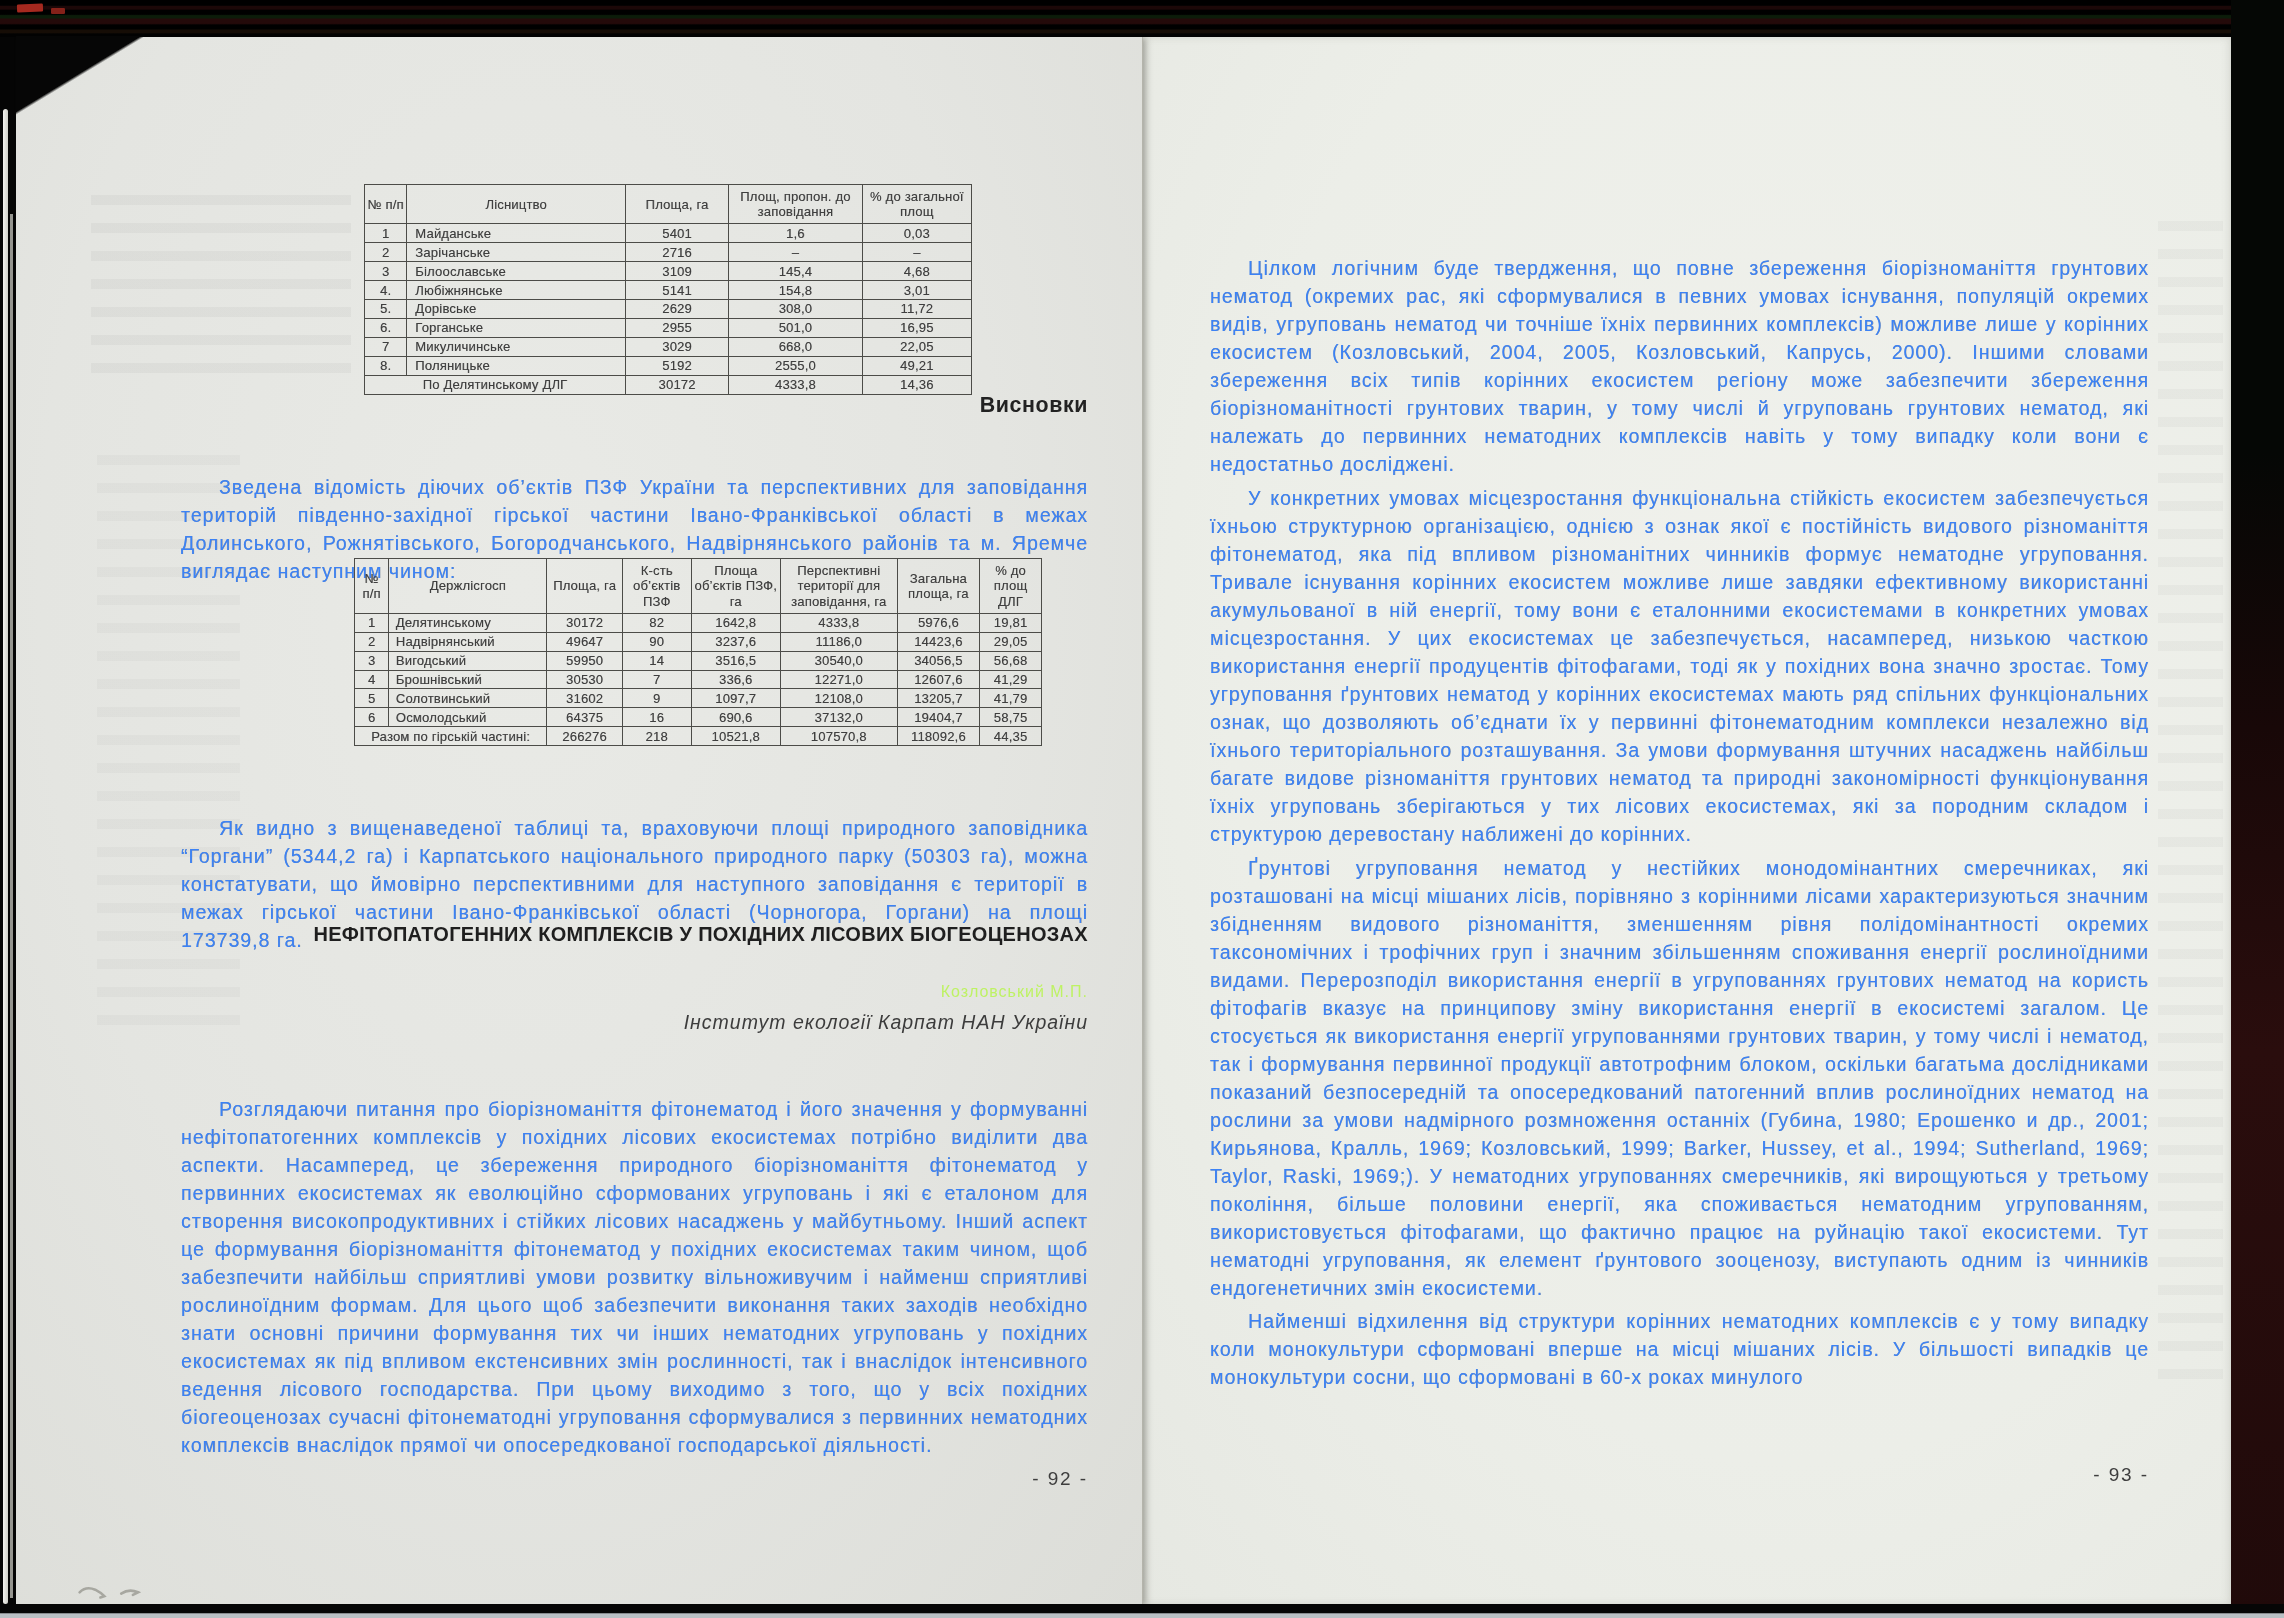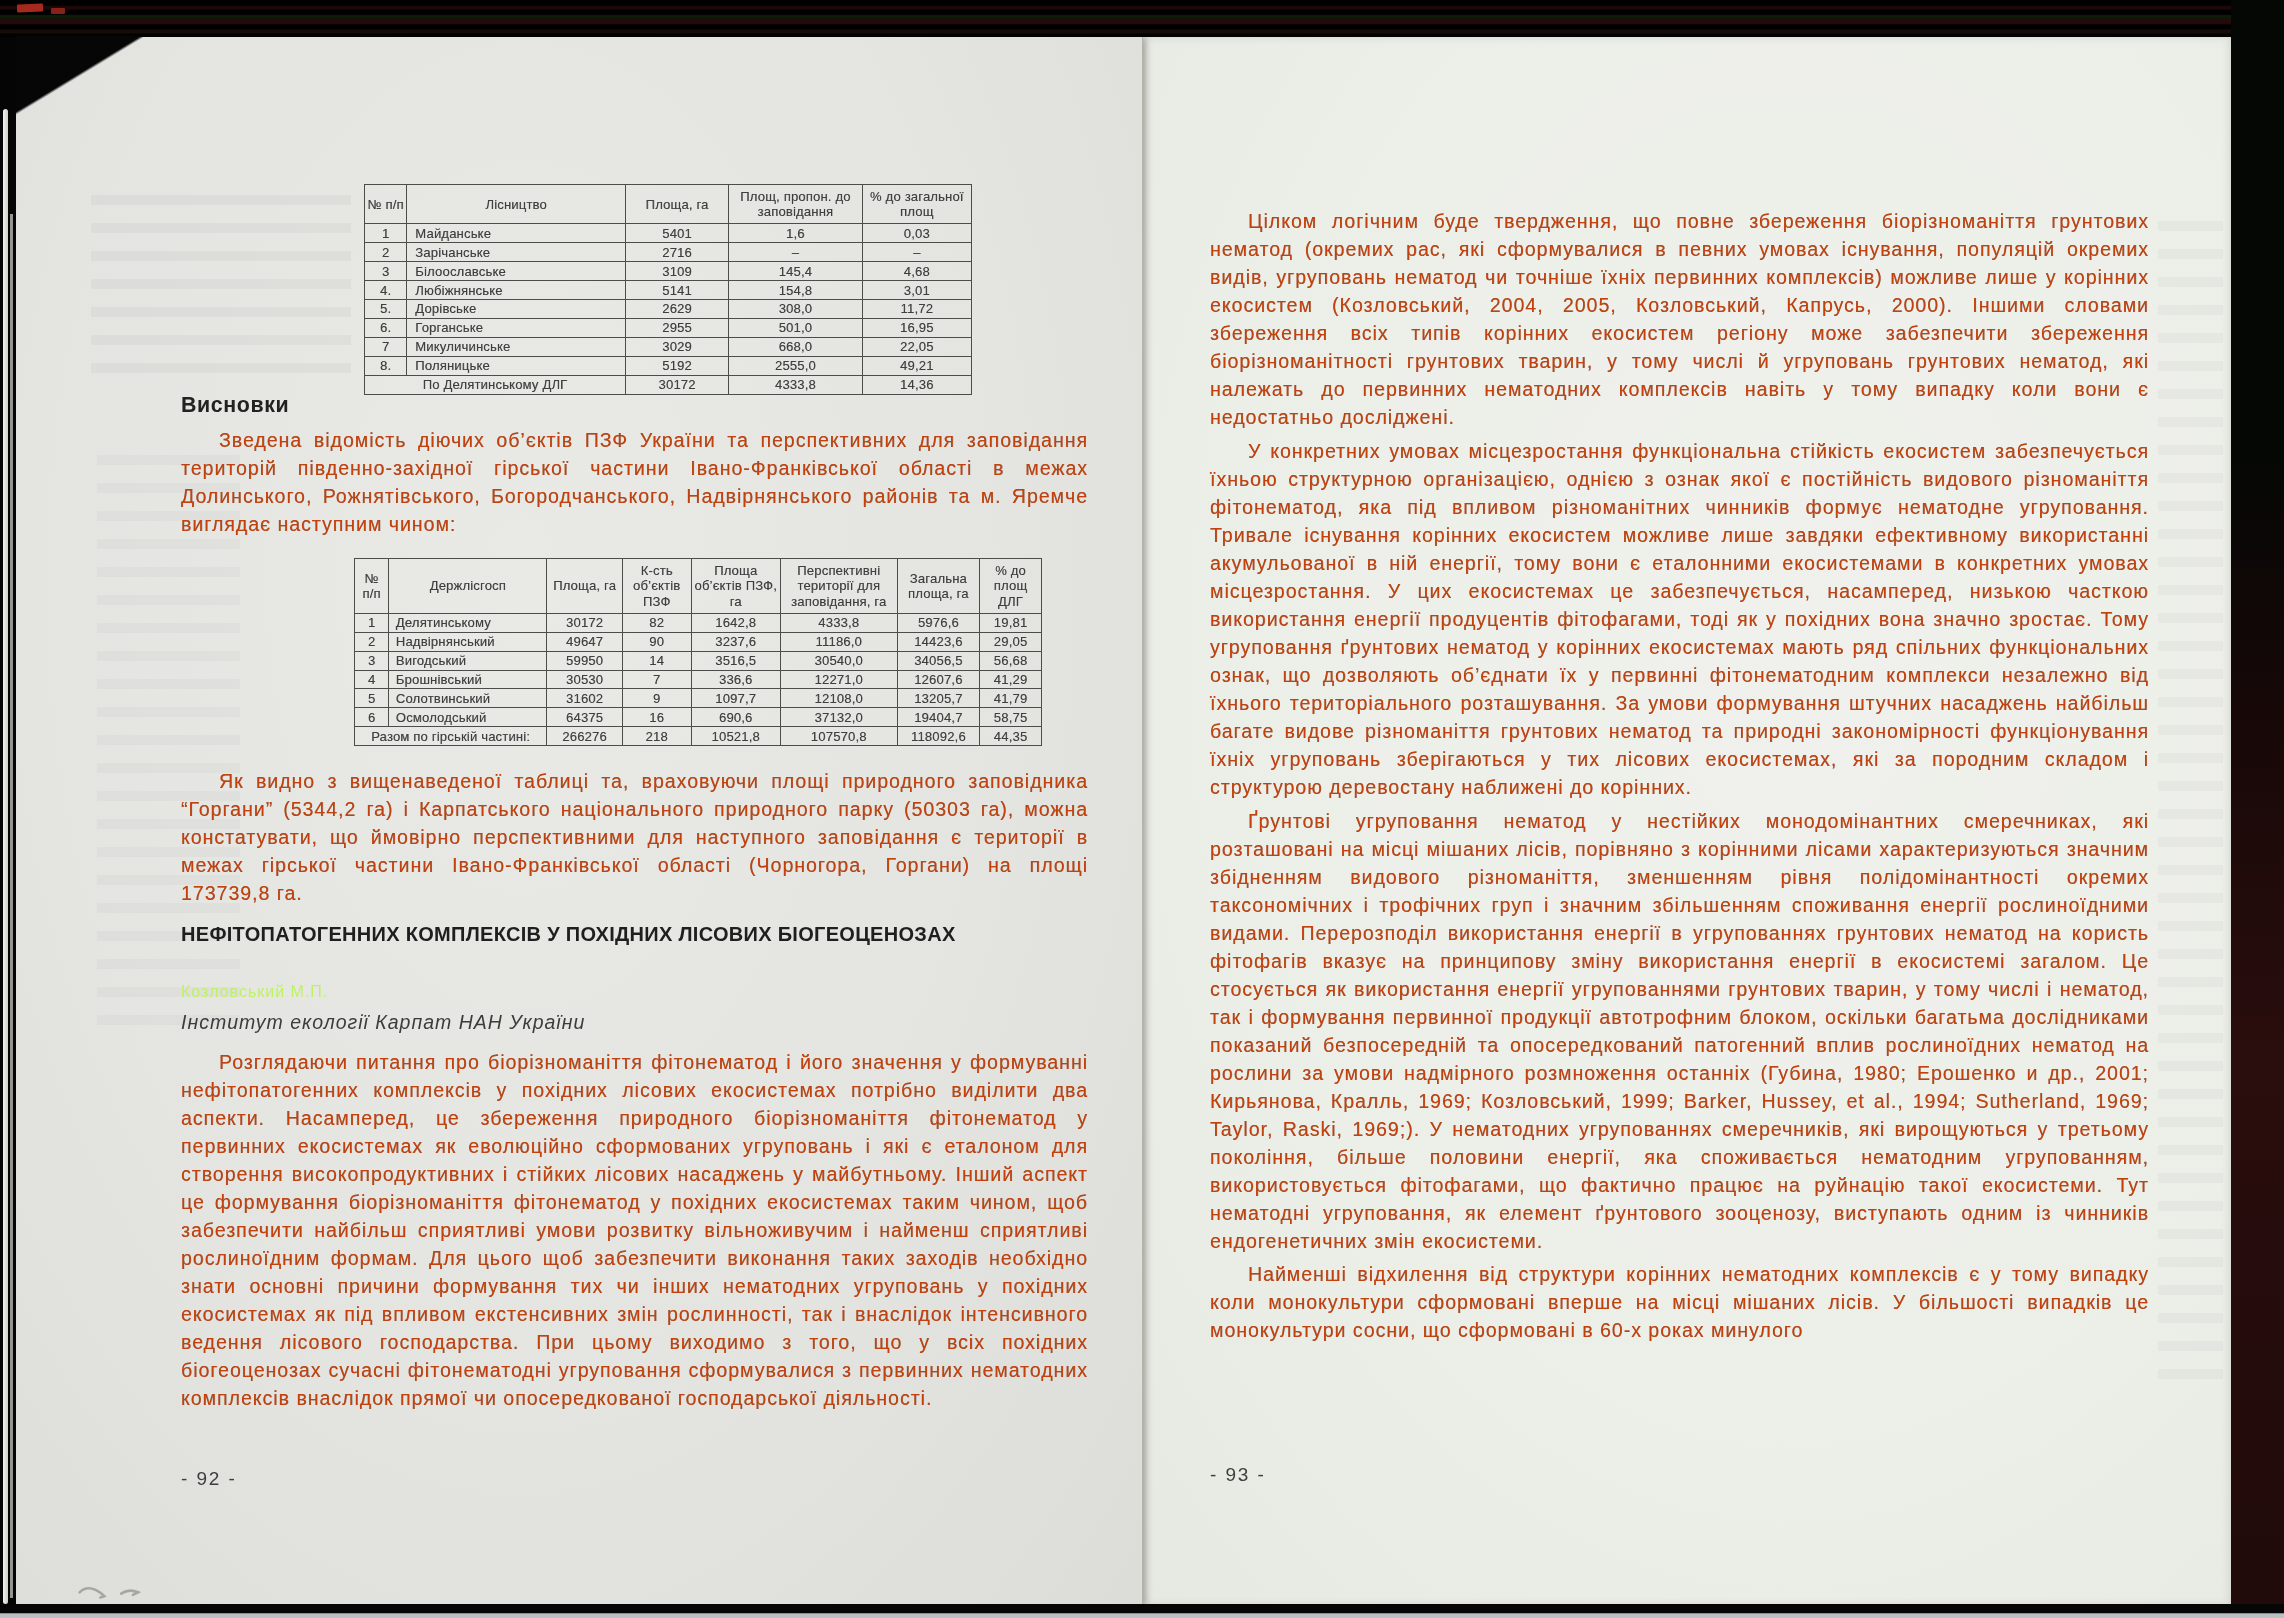--- a/index.html
+++ b/index.html
@@ -39,27 +39,27 @@
 
   
   .bleed{position:absolute;opacity:.06;
     background:repeating-linear-gradient(180deg,#5a5a5a 0 10.4px,transparent 10.4px 28px);}
   .bleed-l1{left:91px;top:195px;width:260px;height:195px;}
   .bleed-l2{left:97px;top:455px;width:143px;height:585px;opacity:.045;}
   .bleed-r1{left:2158px;top:221px;width:65px;height:1170px;opacity:.05;}
 
   
   .body-text{font-size:19.5px;line-height:28px;letter-spacing:1px;
-    text-align:justify;color:#c2410c;
-    text-shadow:0.3px 0 0.4px rgba(60,60,60,.45);}
+    text-align:justify;color:#3b82f6;
+    text-shadow:0.3px 0 0.4px rgba(60,60,60,.45);margin-top:47px;}
   .body-text p{margin:0 0 5.8px 0;text-indent:38px;}
   .abs{position:absolute;}
   .lp-col{left:181px;width:907px;}
   .rp-col{left:1210px;width:939px;}
-  .centered{text-align:left;text-indent:0;}
+  .centered{text-align:right;text-indent:0;}
   .h-conclusions{font-size:21.4px;font-weight:bold;color:#222;letter-spacing:0.6px;}
   .h-title{font-size:20px;font-weight:bold;color:#1f1f1f;line-height:31px;letter-spacing:0.3px;}
   .author-line{font-size:16px;color:#bef264;letter-spacing:1px;}
   .affil-line{font-size:19.5px;font-style:italic;color:#3c3c3c;letter-spacing:1px;}
   .pagenum{font-size:19px;color:#3e3e3e;letter-spacing:1.9px;}
 
   
   table.scan-table{border-collapse:collapse;width:100%;color:#3f3f3f;
     font-size:13px;line-height:1.18;letter-spacing:0.2px;
     text-shadow:0.3px 0 0.3px rgba(70,70,70,.5);}

